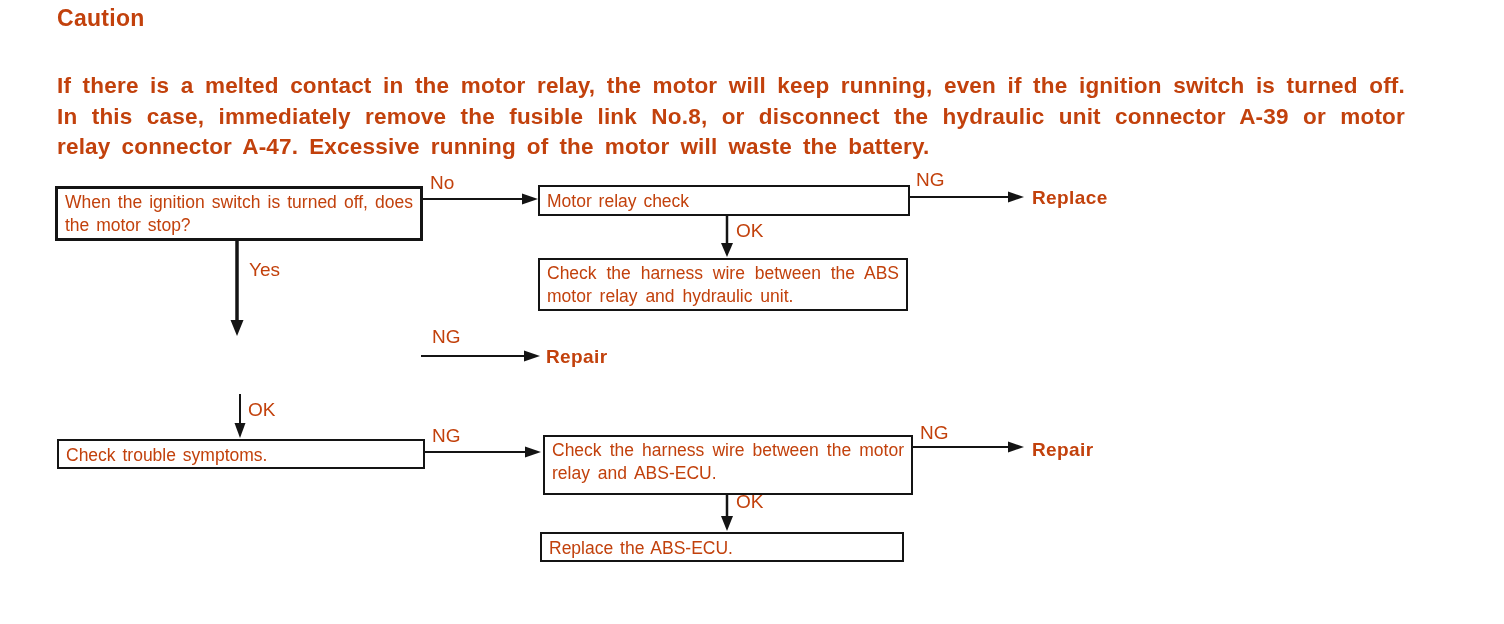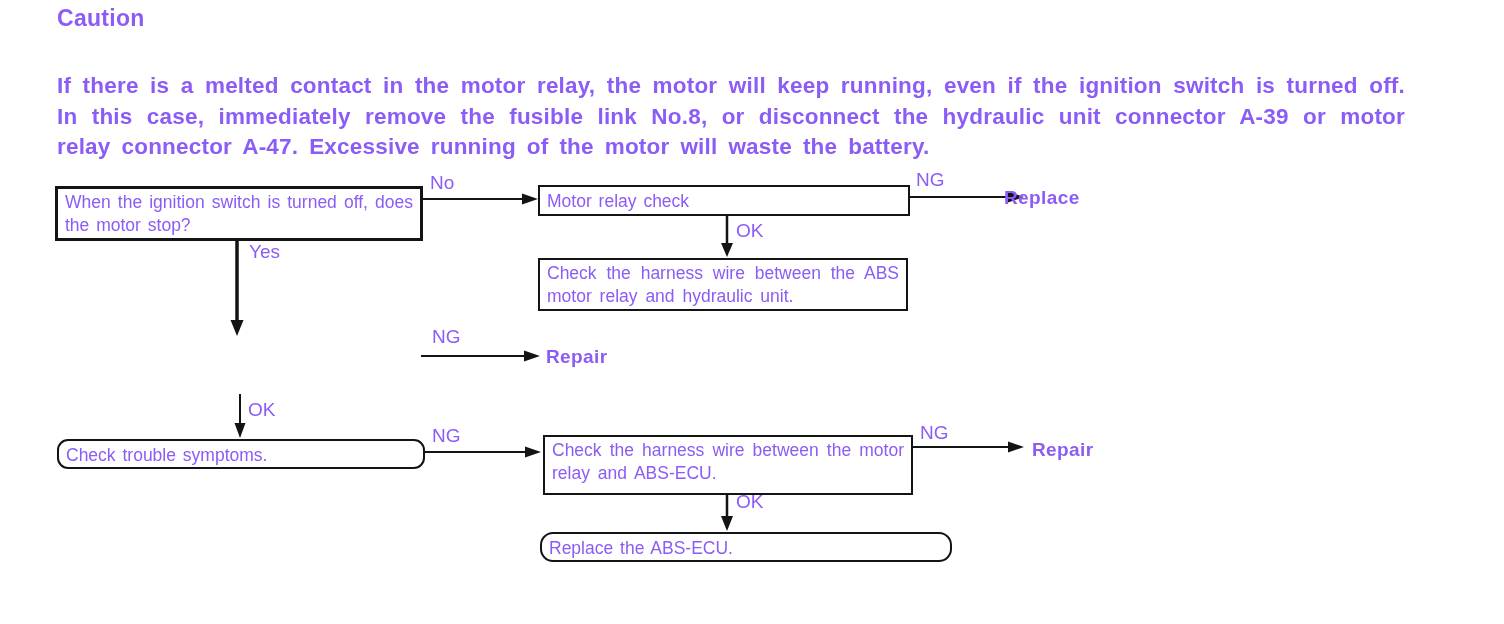--- a/index.html
+++ b/index.html
@@ -1,21 +1,21 @@
 <!DOCTYPE html>
 <html><head>
 <meta charset="utf-8">
 <style>
   html, body { margin: 0; padding: 0; background: #ffffff; }
   .page {
     position: relative;
     width: 1504px;
     height: 624px;
     background: #ffffff;
-    color: #8b5cf6;
+    color: #c2410c;
     font-family: "Liberation Sans", sans-serif;
     overflow: hidden;
   }
   .caution-title {
     position: absolute;
     left: 57px; top: 5px;
     font-size: 23px;
     font-weight: bold;
     letter-spacing: 0.3px;
   }
@@ -39,46 +39,46 @@
     font-size: 17.5px;
     line-height: 23px;
     padding: 2px 7px;
     text-align: justify;
     word-spacing: 2px;
   }
   .b1 { left: 55px;  top: 186px; width: 368px; height: 55px; border-width: 3px; }
   .b2 { left: 538px; top: 185px; width: 372px; height: 31px; line-height: 25px; }
   .b3 { left: 538px; top: 258px; width: 370px; height: 53px; word-spacing: 3px; }
   .b4 { left: 55px;  top: 338px; width: 368px; height: 57px; border-width: 3px; }
-  .b5 { left: 57px;  top: 439px; width: 368px; height: 30px; line-height: 24px; border-radius: 11px; }
+  .b5 { left: 57px;  top: 439px; width: 368px; height: 30px; line-height: 24px; }
   .b6 { left: 543px; top: 435px; width: 370px; height: 60px; word-spacing: 3px; }
-  .b7 { left: 540px; top: 532px; width: 412px; height: 30px; line-height: 24px; border-radius: 13px; }
+  .b7 { left: 540px; top: 532px; width: 364px; height: 30px; line-height: 24px; }
   .b4 .bold-line { font-weight: bold; }
   .edge-label {
     position: absolute;
     font-size: 19px;
     line-height: 19px;
   }
   .terminal {
     position: absolute;
     font-size: 19px;
     line-height: 19px;
     font-weight: bold;
     letter-spacing: 0.4px;
   }
   .lbl-no  { left: 430px; top: 173px; }
-  .lbl-yes { left: 249px; top: 242px; }
+  .lbl-yes { left: 249px; top: 260px; }
   .lbl-ng1 { left: 916px; top: 170px; }
   .lbl-ok1 { left: 736px; top: 221px; }
   .lbl-ng2 { left: 432px; top: 327px; }
   .lbl-ok2 { left: 248px; top: 400px; }
   .lbl-ng3 { left: 432px; top: 426px; }
   .lbl-ng4 { left: 920px; top: 423px; }
   .lbl-ok3 { left: 736px; top: 492px; }
-  .t-replace { left: 1004px; top: 188px; }
+  .t-replace { left: 1032px; top: 188px; }
   .t-repair1 { left: 546px;  top: 347px; }
   .t-repair2 { left: 1032px; top: 440px; }
   svg.connectors {
     position: absolute;
     left: 0; top: 0;
     pointer-events: none;
   }
 </style>
 </head>
 <body>

